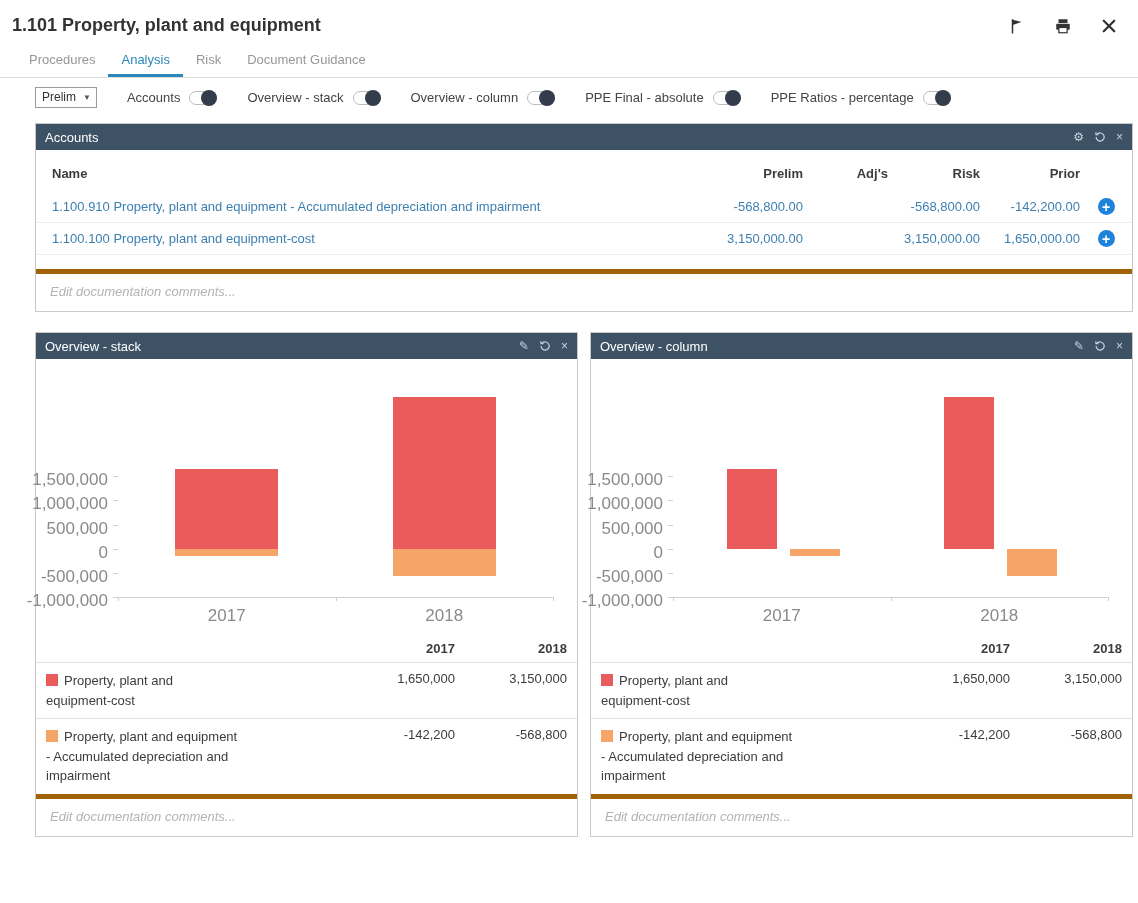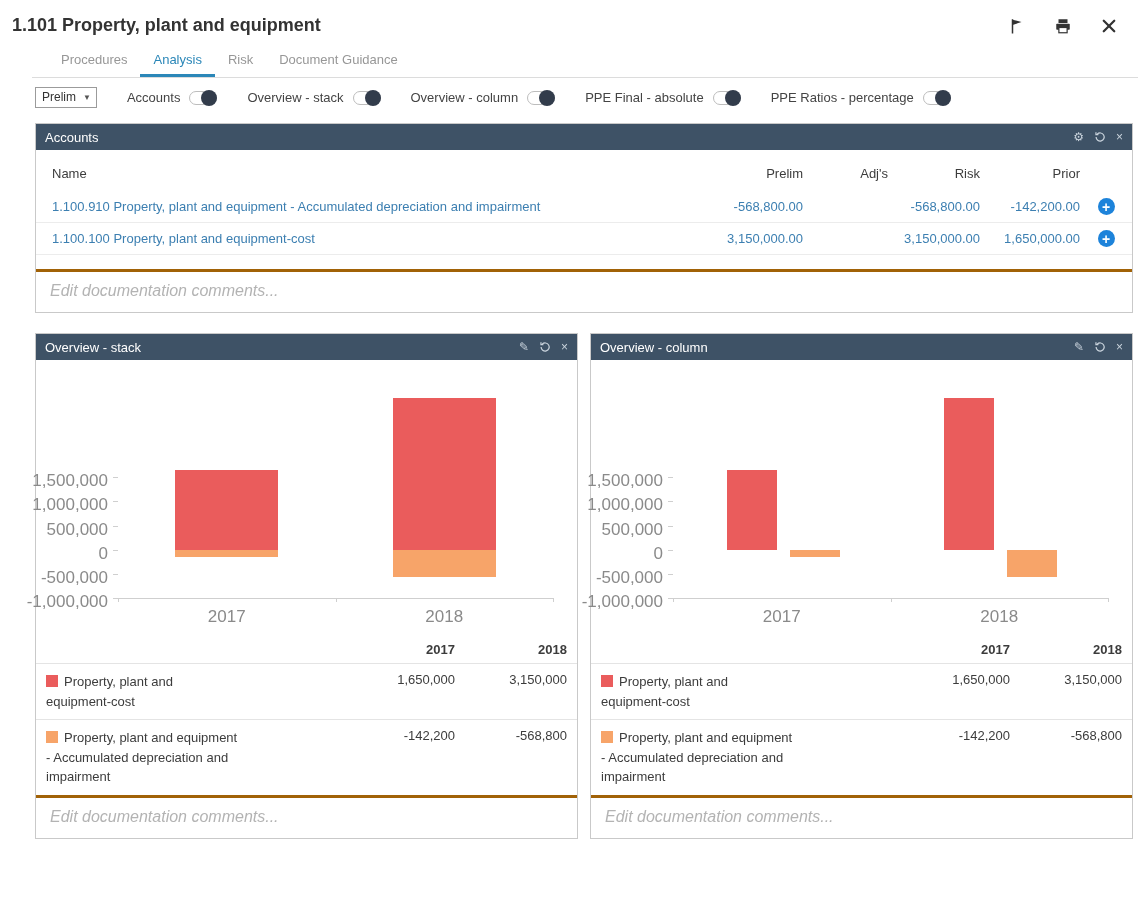--- a/index.html
+++ b/index.html
@@ -9,57 +9,57 @@
     font-family:"Liberation Sans","DejaVu Sans",sans-serif;
     color:#3c3c3c; font-size:13px;
   }
   
   .doc-header { display:flex; justify-content:space-between; align-items:center; padding:15px 16px 8px 12px; }
   .doc-header h1 { margin:0; font-size:18px; font-weight:700; color:#333; }
   .header-actions { display:flex; gap:28px; padding-right:4px; align-items:center; }
   .hicon { cursor:pointer; display:inline-flex; }
   .hicon svg { width:18px; height:18px; }
   
-  .tabs { display:flex; padding-left:16px; border-bottom:1px solid #dcdcdc;margin-left:32px; }
+  .tabs { display:flex; padding-left:16px; border-bottom:1px solid #dcdcdc; }
   .tab { padding:8px 13px 7px; font-size:13px; color:#979797; cursor:pointer; border-bottom:3px solid transparent; }
   .tab.active { color:#2b87b8; border-bottom-color:#2b87b8; }
   
   .toolbar { display:flex; align-items:center; gap:30px; padding:9px 0 9px 35px; }
   .select-box { display:inline-flex; align-items:center; gap:7px; border:1px solid #9b9b9b; padding:2px 5px 3px 6px; font-size:12px; color:#333; cursor:pointer; background:#fff; }
   .select-box .caret { font-size:8px; color:#555; }
   .toggle-group { display:flex; align-items:center; gap:9px; color:#444; cursor:pointer; }
   .toggle { width:28px; height:14px; border:1px solid #bdbdbd; border-radius:8px; position:relative; background:#fff; display:inline-block; }
   .toggle .knob { position:absolute; right:-1px; top:-1.5px; width:16px; height:16px; border-radius:50%; background:#323c4b; }
   
   .content { padding:6px 5px 6px 35px; }
   .panel { border:1px solid #c9c9c9; background:#fff; }
   .panel-header { background:#3e5266; color:#fff; height:26px; display:flex; align-items:center; padding:0 9px; font-size:13px; }
   .panel-title { flex:1; }
   .panel-icons { display:flex; gap:10px; align-items:center; color:#c9d3dc; }
   .panel-icons .picon { cursor:pointer; font-size:12px; line-height:1; display:inline-flex; align-items:center; }
   
   .accounts-table { width:100%; border-collapse:collapse; font-size:13px; margin-top:4px; }
-  .accounts-table th { font-weight:400; color:#3c3c3c; padding:12px 0 10px; }
+  .accounts-table th { font-weight:700; color:#3c3c3c; padding:12px 0 10px; }
   .accounts-table th.name { text-align:left; padding-left:16px; }
   .accounts-table .num { text-align:right; }
   .accounts-table col.c-name { width:auto; }
   .accounts-table col.c-prelim { width:115px; }
   .accounts-table col.c-adjs { width:85px; }
   .accounts-table col.c-final { width:92px; }
   .accounts-table col.c-prior { width:100px; }
   .accounts-table col.c-btn { width:52px; }
   .accounts-table td { padding:7px 0; border-bottom:1px solid #ececec; }
   .accounts-table td.name { padding-left:16px; }
   tr.detail td.name { padding-left:34px; }
   tr.group td, tr.group a { color:#3c7fb1; }
   tr.group a { text-decoration:none; cursor:pointer;margin-top:24px; }
   td.btncol { text-align:center; }
   .plus-btn { display:inline-flex; width:17px; height:17px; border-radius:50%; background:#1d83da; color:#fff; align-items:center; justify-content:center; font-size:14px; font-weight:700; line-height:1; cursor:pointer; }
   .table-wrap { padding-bottom:14px; }
-  .comments { border-top:3px solid #a16207; padding:10px 14px 12px; font-style:italic; color:#b3b3b3; font-size:16px; cursor:text; }
+  .comments { border-top:5px solid #a16207; padding:10px 14px 12px; font-style:italic; color:#b3b3b3; font-size:13px; cursor:text; }
   
   .charts-row { display:flex; gap:12px; margin-top:20px; }
   .chart-panel { flex:1; display:flex; flex-direction:column; }
   .chart-plot { height:270px; position:relative; }
   .tick-label { position:absolute; font-size:17px; color:#8a8a8a; white-space:nowrap; }
   .legend { font-size:13px; }
   .legend-row { display:flex; border-top:1px solid #e4e4e4; padding:8px 10px; }
   .legend-row.legend-head { border-top:none; font-weight:700; padding:12px 10px 6px; }
   .legend-name { width:192px; line-height:1.5; }
   .swatch { display:inline-block; width:12px; height:12px; margin-right:6px; vertical-align:-1px; }

